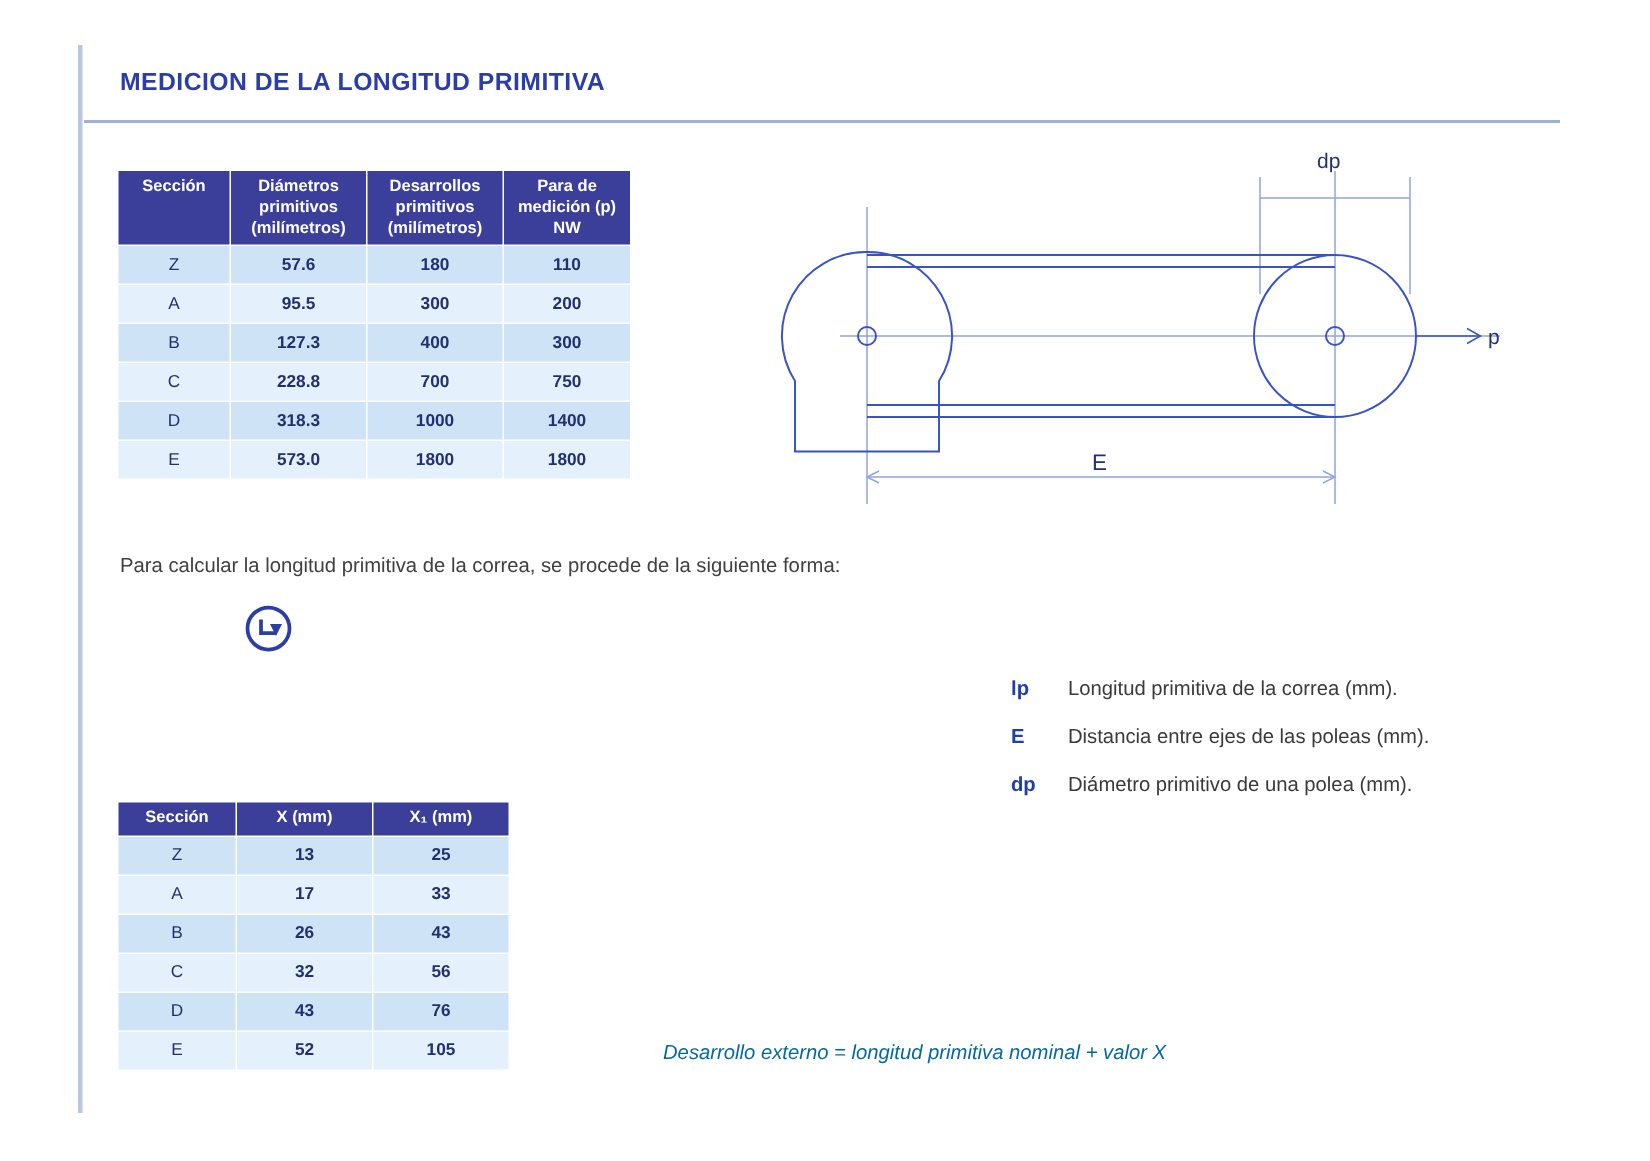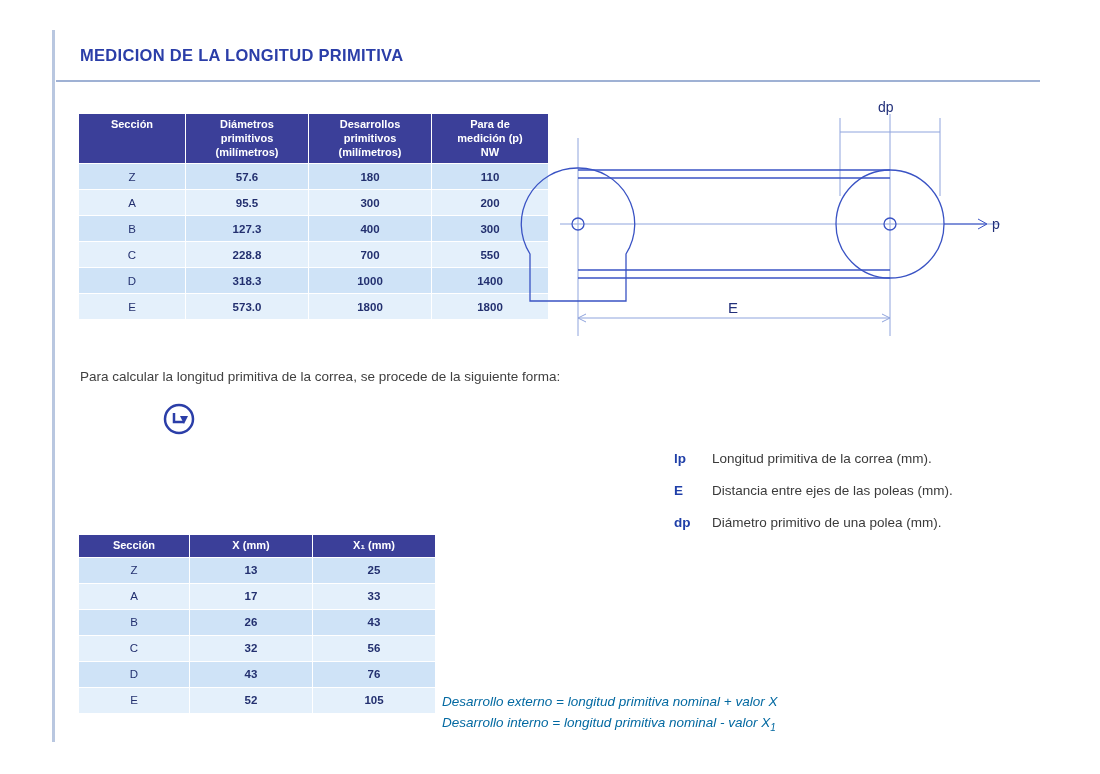--- a/index.html
+++ b/index.html
@@ -62,21 +62,21 @@
     border-collapse: separate;
     border-spacing: 1px;
     font-size: 11.5px;
     color: #22307a;
   }
   table.data th {
     background: #3b3f99;
     color: #ffffff;
     font-size: 11px;
     font-weight: bold;
-    padding: 4px 22px;
+    padding: 4px 6px;
     text-align: center;
     line-height: 1.25;
     vertical-align: top;
   }
   table.data td {
     background: #cfe3f7;
     text-align: center;
     padding: 4px 6px;
     font-weight: bold;
     font-size: 11.5px;
@@ -227,21 +227,21 @@
       <tr>
         <td class="sec">B</td>
         <td>127.3</td>
         <td>400</td>
         <td>300</td>
       </tr>
       <tr class="alt">
         <td class="sec">C</td>
         <td>228.8</td>
         <td>700</td>
-        <td>550</td>
+        <td>750</td>
       </tr>
       <tr>
         <td class="sec">D</td>
         <td>318.3</td>
         <td>1000</td>
         <td>1400</td>
       </tr>
       <tr class="alt">
         <td class="sec">E</td>
         <td>573.0</td>
@@ -346,16 +346,15 @@
       <tr class="alt">
         <td class="sec">E</td>
         <td>52</td>
         <td>105</td>
       </tr>
     </tbody>
   </table>
 
   <div class="notes">
     <div>Desarrollo externo = longitud primitiva nominal + valor X</div>
-    <div><span>Desarrollo interno = longitud primitiva nominal - valor X</span><sub>1</sub></div>
   </div>
 
 </div>
 
 </body></html>

